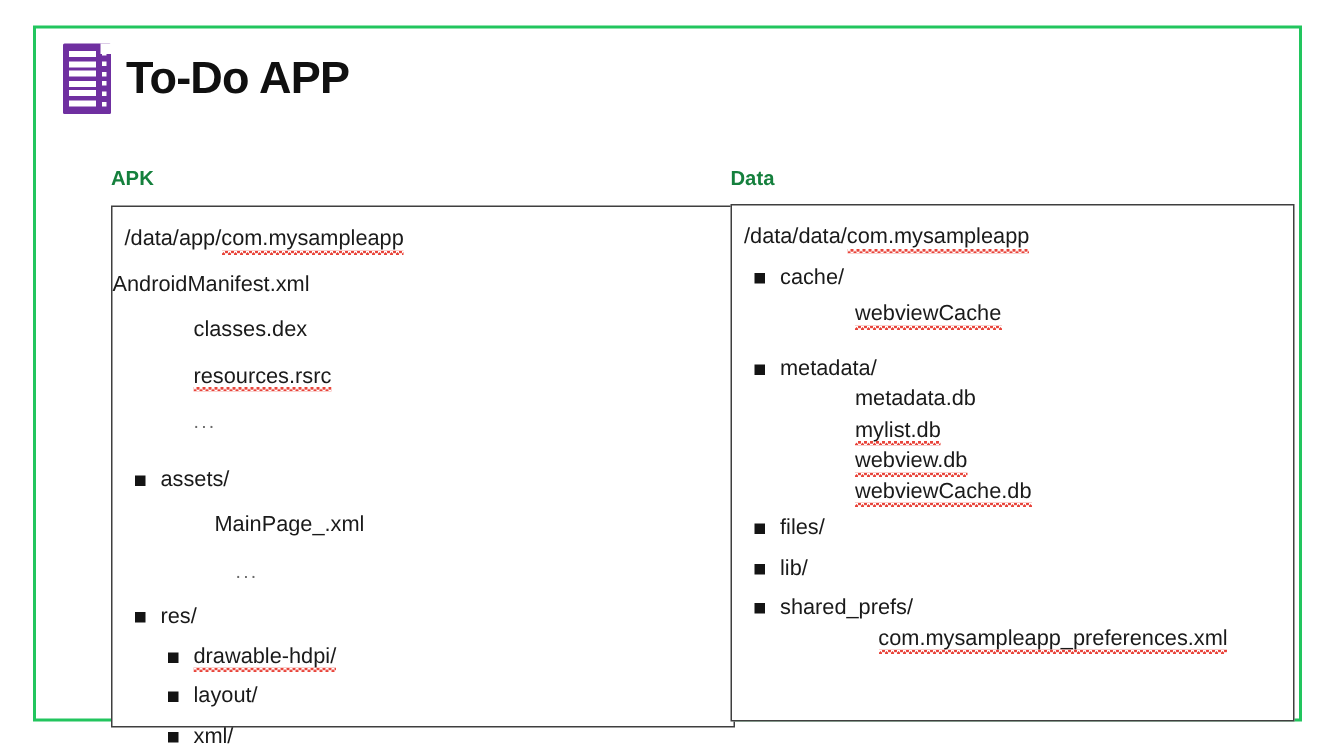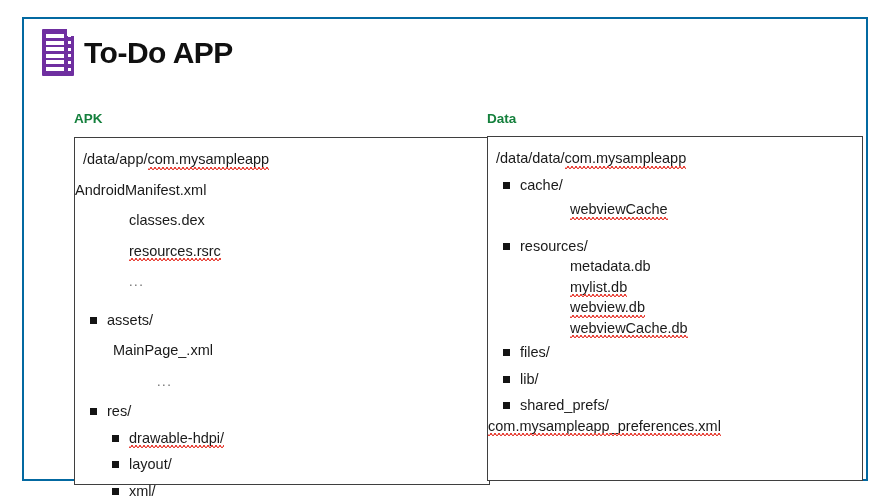--- a/index.html
+++ b/index.html
@@ -15,21 +15,21 @@
     overflow: hidden;
   }
 
   
   #slide-frame {
     position: absolute;
     left: 22px;
     top: 17px;
     width: 846px;
     height: 464px;
-    border: 2px solid #0369a1;
+    border: 2px solid #22c55e;
     box-sizing: border-box;
     background: #ffffff;
   }
 
   
   #header {
     position: absolute;
     left: 18px;
     top: 10px;
     display: flex;
@@ -207,40 +207,40 @@
 
   <div class="panel-label" id="apk-label">APK</div>
   <div class="panel-box" id="apk-box">
     <div class="tree" id="apk-tree">
         <div class="row sq-part" style="margin-left: 8px; margin-top: 7px;"><span>/data/app/</span><span class="part">com.mysampleapp</span></div>
         <div class="row" style="margin-top: 16px;"><span class="txt">AndroidManifest.xml</span></div>
         <div class="row" style="margin-left: 54px; margin-top: 16px;"><span class="txt">classes.dex</span></div>
         <div class="row sq" style="margin-left: 54px; margin-top: 16px;"><span class="txt">resources.rsrc</span></div>
         <div class="row" style="margin-left: 54px; margin-top: 16px;"><span class="txt ell">...</span></div>
         <div class="row" style="margin-left: 32px; margin-top: 24px;"><span class="bullet"></span><span class="txt">assets/</span></div>
-        <div class="row" style="margin-left: 38px; margin-top: 16px;"><span class="txt">MainPage_.xml</span></div>
+        <div class="row" style="margin-left: 68px; margin-top: 16px;"><span class="txt">MainPage_.xml</span></div>
         <div class="row" style="margin-left: 82px; margin-top: 16px;"><span class="txt ell">...</span></div>
         <div class="row" style="margin-left: 32px; margin-top: 16px;"><span class="bullet"></span><span class="txt">res/</span></div>
         <div class="row sq" style="margin-left: 54px; margin-top: 12px;"><span class="bullet"></span><span class="txt">drawable-hdpi/</span></div>
         <div class="row" style="margin-left: 54px; margin-top: 12px;"><span class="bullet"></span><span class="txt">layout/</span></div>
         <div class="row" style="margin-left: 54px; margin-top: 12px;"><span class="bullet"></span><span class="txt">xml/</span></div>
       </div>
   </div>
 
   <div class="panel-label" id="data-label">Data</div>
   <div class="panel-box" id="data-box">
     <div class="tree" id="data-tree">
         <div class="row sq-part" style="margin-left: 8px; margin-top: 7px;"><span>/data/data/</span><span class="part">com.mysampleapp</span></div>
         <div class="row" style="margin-left: 32px; margin-top: 12px;"><span class="bullet"></span><span class="txt">cache/</span></div>
         <div class="row sq" style="margin-left: 82px; margin-top: 10px;"><span class="txt">webviewCache</span></div>
-        <div class="row" style="margin-left: 32px; margin-top: 22px;"><span class="bullet"></span><span class="txt">resources/</span></div>
+        <div class="row" style="margin-left: 32px; margin-top: 22px;"><span class="bullet"></span><span class="txt">metadata/</span></div>
         <div class="row" style="margin-left: 82px; margin-top: 6px;"><span class="txt">metadata.db</span></div>
         <div class="row sq" style="margin-left: 82px; margin-top: 6px;"><span class="txt">mylist.db</span></div>
         <div class="row sq" style="margin-left: 82px; margin-top: 6px;"><span class="txt">webview.db</span></div>
         <div class="row sq" style="margin-left: 82px; margin-top: 6px;"><span class="txt">webviewCache.db</span></div>
         <div class="row" style="margin-left: 32px; margin-top: 10px;"><span class="bullet"></span><span class="txt">files/</span></div>
         <div class="row" style="margin-left: 32px; margin-top: 12px;"><span class="bullet"></span><span class="txt">lib/</span></div>
         <div class="row" style="margin-left: 32px; margin-top: 12px;"><span class="bullet"></span><span class="txt">shared_prefs/</span></div>
-        <div class="row sq" style="margin-top: 6px;"><span class="txt">com.mysampleapp_preferences.xml</span></div>
+        <div class="row sq" style="margin-left: 54px; margin-top: 6px; text-align: center;"><span class="txt">com.mysampleapp_preferences.xml</span></div>
       </div>
   </div>
 
 </div>
 
 </body></html>

